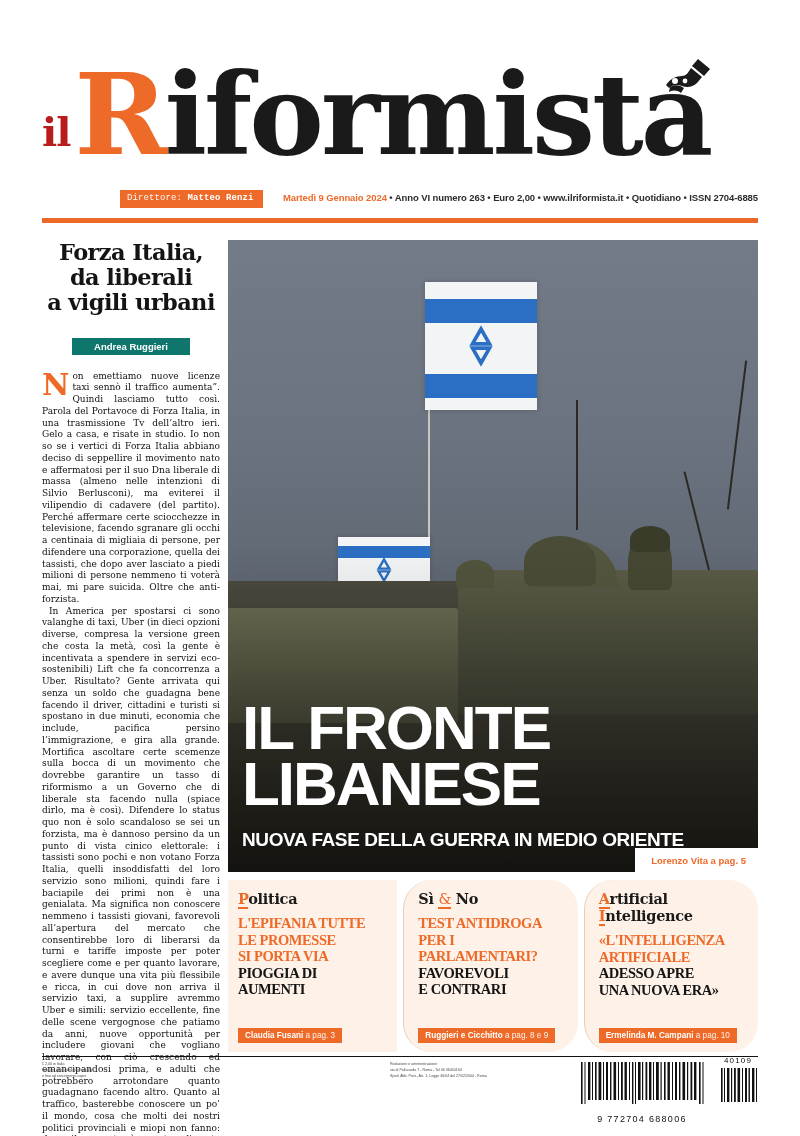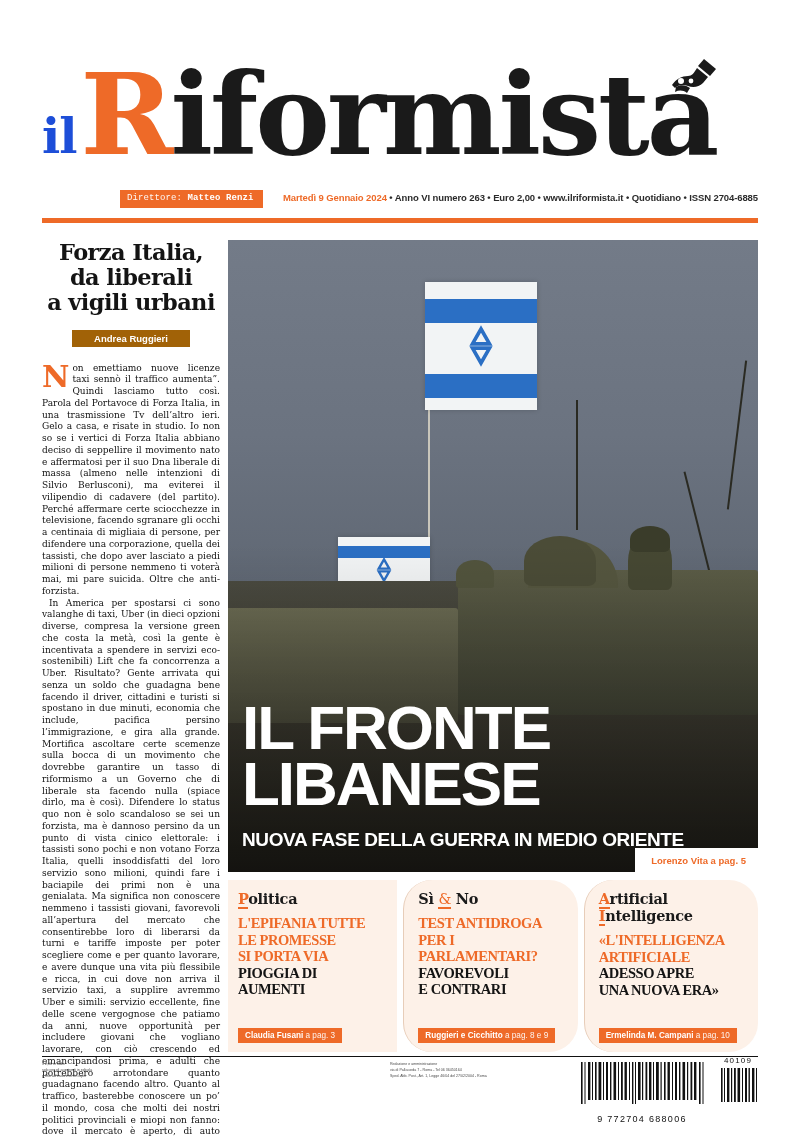--- a/index.html
+++ b/index.html
@@ -14,22 +14,22 @@
 
   
   .masthead { position:absolute; left:0; top:0; width:800px; height:212px; }
 
   .logo-wrap {
     position:absolute; left:42px; top:46px; width:700px; height:120px;
     display:flex; align-items:flex-end;
   }
   .logo-il {
     font-family:"DejaVu Serif", serif;
-    font-weight:700; font-size:48px; color:#1d4ed8;
-    line-height:1; margin-bottom:6px; letter-spacing:-1px;
+    font-weight:700; font-size:40px; color:#b91c1c;
+    line-height:1; margin-bottom:14px; letter-spacing:-1px;
   }
   .logo-main {
     font-family:"DejaVu Serif", serif;
     font-weight:700; font-size:112px; line-height:0.92;
     color:#1a1a1a; letter-spacing:-3px; margin-left:4px;
     position:relative;
   }
   .logo-main .r-orange { color:#ee6a28; }
   .pen-mark {
     position:absolute; right:-2px; top:-6px; width:52px; height:48px;
@@ -59,22 +59,22 @@
 
   
   .leftcol { position:absolute; left:42px; top:240px; width:178px; }
 
   .lead-title {
     font-family:"DejaVu Serif", serif;
     font-weight:700; font-size:22.5px; line-height:1.12;
     color:#141414; text-align:center; letter-spacing:-0.6px;
   }
   .byline-badge {
-    margin:14px auto 0; display:block; width:fit-content;
-    background:#a16207; color:#fff;
+    margin:22px auto 0; display:block; width:fit-content;
+    background:#0f766e; color:#fff;
     font-family:"Liberation Sans", sans-serif;
     font-weight:700; font-size:9.5px;
     padding:3px 22px; text-align:center;
   }
 
   .article-body {
     margin-top:16px;
     font-family:"DejaVu Serif", serif;
     font-size:9.05px; line-height:1.30;
     text-align:justify; color:#111; hyphens:auto;

